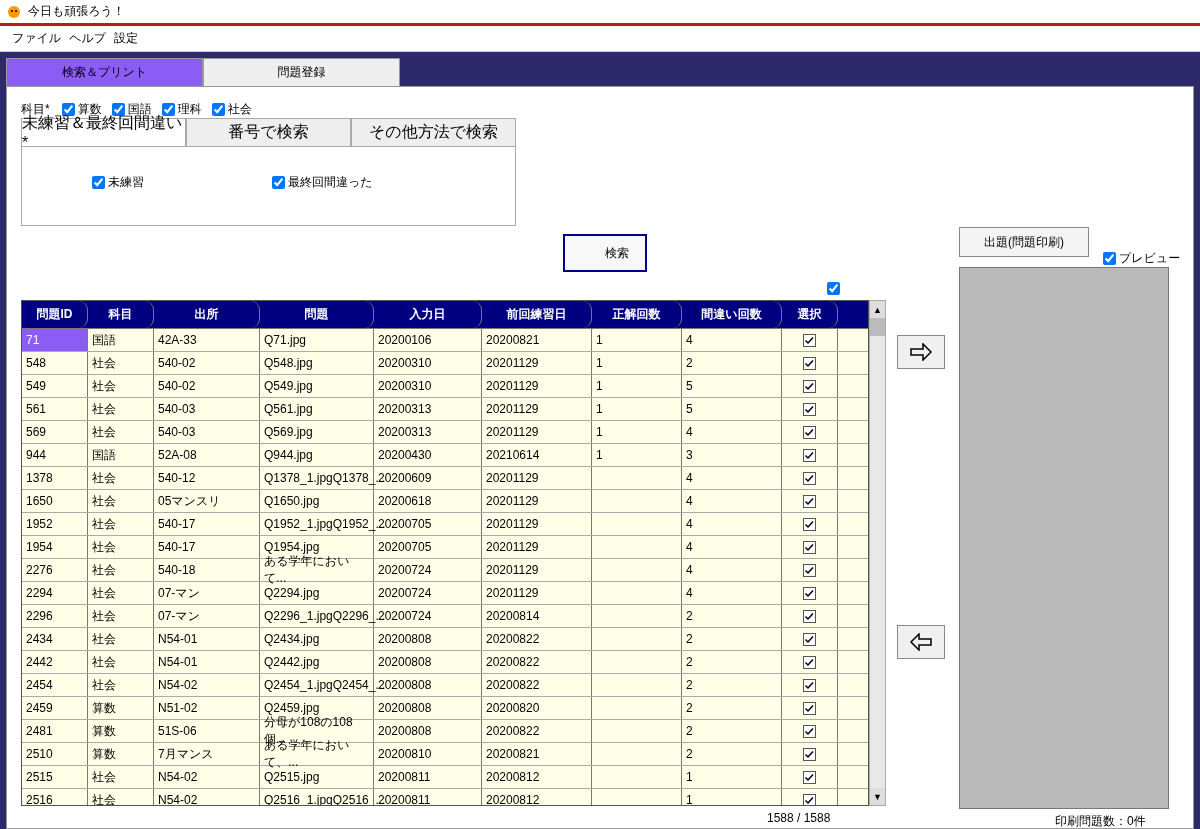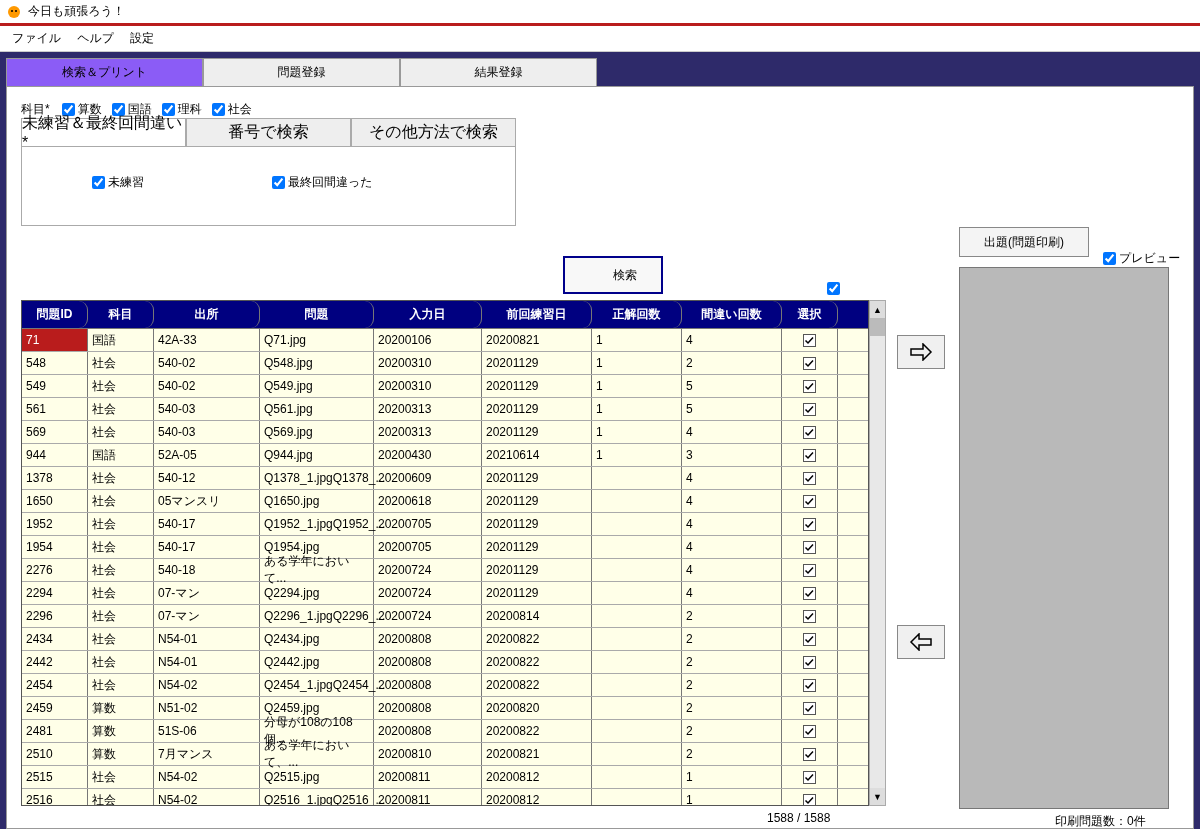--- a/index.html
+++ b/index.html
@@ -1,46 +1,46 @@
 <!DOCTYPE html>
 <html><head>
 <meta charset="utf-8">
 <style>
 * { box-sizing: border-box; margin: 0; padding: 0; }
 body { font-family: "Meiryo", "MS Gothic", sans-serif; font-size: 12px; background: #fff; width: 1200px; height: 829px; overflow: hidden; position: relative; }
 .titlebar { height: 26px; display: flex; align-items: center; padding: 0 6px; border-bottom: 3px solid #b91c1c; }
 .titlebar .icon { width: 16px; height: 16px; margin-right: 6px; display:inline-block; }
-.menubar { height: 26px; display: flex; align-items: center; gap: 16px; padding: 0 12px; border-bottom: 1px solid #ccc; }
+.menubar { height: 26px; display: flex; align-items: center; gap: 8px; padding: 0 12px; border-bottom: 1px solid #ccc; }
 .menubar span { cursor: default; }
 .outer { background: #2e2a6a; padding: 6px; height: 777px; }
 .tabrow { display: flex; height: 28px; }
 .tab { width: 197px; background: #eee; border: 1px solid #999; border-bottom: none; display: flex; align-items: center; justify-content: center; font-size: 12px; }
 .tab.active { background: #8b5cf6; font-weight: normal; }
 .content { background: #fff; border: 1px solid #999; height: 743px; padding: 14px 14px 10px 14px; position: relative; }
 .subjrow { display:flex; align-items:center; gap: 10px; }
 .subjrow .lbl { margin-right: 2px; }
 .cb { display:inline-flex; align-items:center; gap:3px; }
 .cb input { width:13px; height:13px; }
 .subtabrow { display:flex; height: 28px; }
 .subtab { width: 165px; background: #eee; border:1px solid #aaa; border-bottom:none; display:flex; align-items:center; justify-content:center; font-size:16px; }
 .subtab.active { background: #fff; }
 .subcontent { border:1px solid #aaa; width:495px; height: 80px; padding: 27px 0 0 0; display:flex; }
 .subcontent .col1 { width: 250px; padding-left: 70px; }
 .subcontent .col2 { width: 240px; }
-.searchbtn { position:absolute; left:556px; top:169px; width:100px; height:38px; border:2px solid #00008b; background:#f8f8f8; display:flex; align-items:center; justify-content:center;padding-left:24px; }
+.searchbtn { position:absolute; left:556px; top:147px; width:84px; height:38px; border:2px solid #00008b; background:#f8f8f8; display:flex; align-items:center; justify-content:center;padding-left:24px; }
 .topcheck { position:absolute; left:820px; top:195px; }
 .tablewrap { position:absolute; left:14px; top:213px; width:848px; height:506px; border:1px solid #555; overflow:hidden; }
 .thead { display:flex; background:#000080; color:#fff; font-weight:bold; height:28px; border-bottom:1px solid #777; }
 .thead .th, .trow .td { border-right:1px solid #777; display:flex; align-items:center; padding:0 4px; font-size:12px; }
 .thead .th { justify-content:center; text-align:center;border-radius:9px; }
 .c-id{width:66px;} .c-subj{width:66px;} .c-src{width:106px;} .c-q{width:114px;} .c-in{width:108px;} .c-last{width:110px;} .c-ok{width:90px;} .c-ng{width:100px;} .c-sel{width:56px; justify-content:center;}
 .tbody { height:478px; overflow:hidden; }
 .trow { display:flex; height:23px; background:#ffffe8; border-bottom:1px solid #aaa; }
 .trow .td { color:#000; }
-.trow.sel .c-id { background:#b91c1c; color:#fff; }
+.trow.sel .c-id { background:#8b5cf6; color:#fff; }
 .c-sel-cell { justify-content:center; }
 .scrollbar { position:absolute; left:862px; top:213px; width:17px; height:506px; background:#e8e8e8; border:1px solid #aaa; }
 .scrollbar .up, .scrollbar .down { height:17px; background:#ddd; display:flex; align-items:center; justify-content:center; font-size:9px; }
 .scrollbar .thumb { position:absolute; top:17px; width:15px; height:18px; background:#bbb; }
 .counter { position:absolute; left:760px; top:724px; font-size:12px; }
 .rightarrow, .leftarrow { position:absolute; left:890px; width:48px; height:34px; border:1px solid #888; background:#f0f0f0; display:flex; align-items:center; justify-content:center; font-size:18px; }
 .rightarrow { top:248px; }
 .leftarrow { top:538px; }
 .printbtn { position:absolute; left:952px; top:140px; width:130px; height:30px; border:1px solid #888; background:#f4f4f4; display:flex; align-items:center; justify-content:center; }
 .previewcb { position:absolute; left:1096px; top:163px; }
@@ -65,21 +65,20 @@
 <div class="menubar">
   <span>ファイル</span>
   <span>ヘルプ</span>
   <span>設定</span>
 </div>
 
 <div class="outer">
   <div class="tabrow">
     <div class="tab active">検索＆プリント</div>
     <div class="tab">問題登録</div>
-    <div class="tab">結果登録</div>
   </div>
 
   <div class="content">
 
     <div class="subjrow">
       <span class="lbl">科目*</span>
       <label class="cb">
           <input type="checkbox" checked="" style="">
           <span>算数</span>
         </label>
@@ -205,21 +204,21 @@
             <div class="td c-sel c-sel-cell">
               <svg class="check" viewBox="0 0 13 13">
                 <rect x="0.5" y="0.5" width="12" height="12" fill="#fff" stroke="#555"></rect>
                 <path d="M2.5 6.5 l2.5 2.5 l5 -5.5" fill="none" stroke="#000" stroke-width="1.5"></path>
               </svg>
             </div>
           </div>
           <div class="trow">
             <div class="td c-id">944</div>
             <div class="td c-subj">国語</div>
-            <div class="td c-src">52A-05</div>
+            <div class="td c-src">52A-08</div>
             <div class="td c-q">Q944.jpg</div>
             <div class="td c-in">20200430</div>
             <div class="td c-last">20210614</div>
             <div class="td c-ok">1</div>
             <div class="td c-ng">3</div>
             <div class="td c-sel c-sel-cell">
               <svg class="check" viewBox="0 0 13 13">
                 <rect x="0.5" y="0.5" width="12" height="12" fill="#fff" stroke="#555"></rect>
                 <path d="M2.5 6.5 l2.5 2.5 l5 -5.5" fill="none" stroke="#000" stroke-width="1.5"></path>
               </svg>

